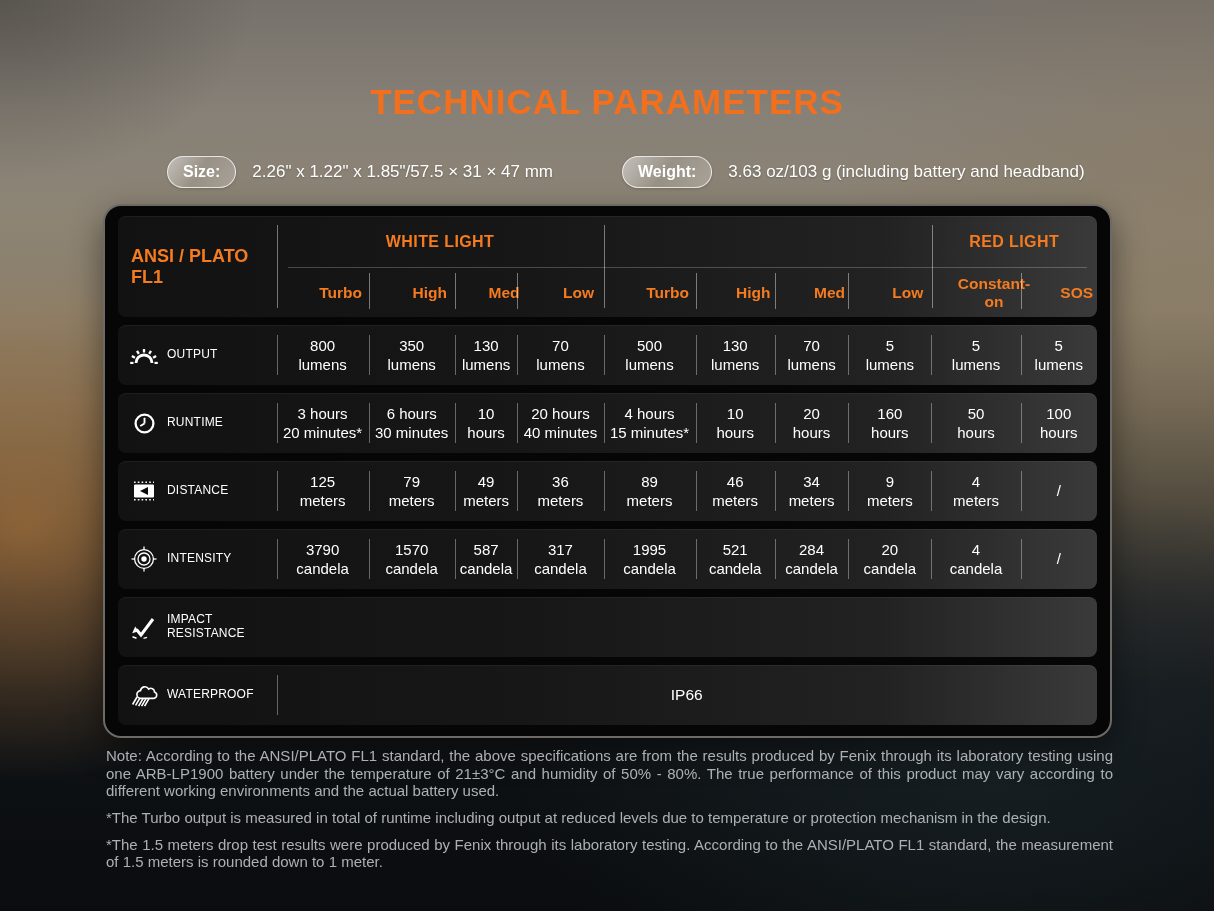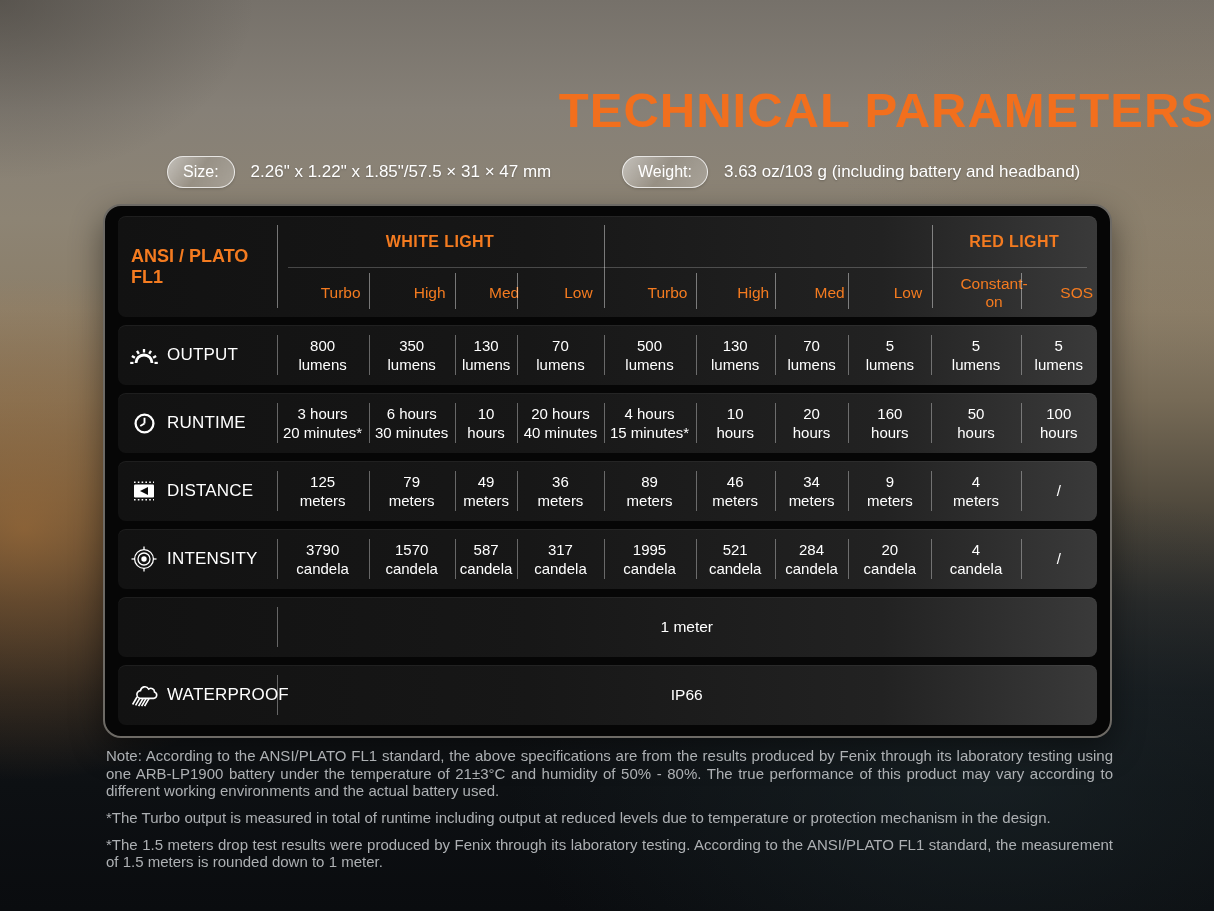--- a/index.html
+++ b/index.html
@@ -18,34 +18,34 @@
       radial-gradient(340px 240px at 0% 0%, rgba(45,42,38,0.40), rgba(0,0,0,0) 75%),
       radial-gradient(700px 420px at 82% 85%, rgba(30,42,46,0.55), rgba(0,0,0,0) 70%),
       linear-gradient(180deg,
         #76716a 0%, #868077 12%, #8d8474 24%, #8b7e69 34%,
         #766a56 44%, #524b3e 55%, #2a2a29 66%, #15181b 76%,
         #0d1013 86%, #0a0c0f 100%);
   }
 
   .title {
     position:absolute; left:0; top:82px; width:100%;
-    text-align:right;
-    font-size:49px; font-weight:bold; letter-spacing:1px;
+    text-align:center;
+    font-size:35px; font-weight:bold; letter-spacing:1px;
     color:#f26f1d;
   }
 
   .spec-group { position:absolute; top:155px; height:33px; display:flex; align-items:center; gap:16px; }
   .spec-size   { left:167px; }
   .spec-weight { left:622px; }
   .pill {
     display:inline-flex; align-items:center; justify-content:center;
     height:32px; padding:0 15px; border-radius:17px;
     border:1px solid rgba(255,255,255,0.75);
     background:linear-gradient(125deg, rgba(255,255,255,0.50) 0%, rgba(255,255,255,0.12) 48%, rgba(255,255,255,0.26) 100%);
-    font-size:16px; font-weight:normal; color:#fff;
+    font-size:16px; font-weight:bold; color:#fff;
     box-shadow:0 1px 3px rgba(0,0,0,0.18);
   }
   .spec-value { font-size:17px; color:#fff; text-shadow:0 1px 2px rgba(0,0,0,0.25); }
 
   
   .panel {
     position:absolute; left:103px; top:204px; width:1009px; height:534px;
     background:#060606;
     border:2px solid rgba(195,190,180,0.55);
     border-radius:18px;
@@ -67,34 +67,34 @@
   .header-card { height:101px; margin-bottom:8px; grid-template-rows:52px 49px; }
   .corner {
     grid-column:1; grid-row:1/3;
     display:flex; align-items:center; padding-left:13px;
     font-size:18px; font-weight:bold; color:#f47b20;
   }
   .group { grid-row:1; display:flex; align-items:center; justify-content:center;
     font-size:16px; font-weight:bold; color:#f47b20; letter-spacing:0.4px; }
   .g1 { grid-column:2/6; } .g2 { grid-column:6/10; } .g3 { grid-column:10/12; }
   .mode { grid-row:2; display:flex; align-items:center; justify-content:center; text-align:center;
-    font-size:15.5px; font-weight:normal; color:#f47b20; line-height:1.1; padding:0 6px;margin-left:36px; }
+    font-size:15.5px; font-weight:bold; color:#f47b20; line-height:1.1; padding:0 6px;margin-left:36px; }
   .hline { position:absolute; left:17.4%; right:1%; top:51px; height:1px; background:rgba(255,255,255,0.22); }
   .vdiv  { position:absolute; width:1px; background:rgba(255,255,255,0.42); }
   .vdiv.full  { top:9%;  height:82%; }
   .vdiv.short { top:56%; height:36%; }
 
   
   .row { height:60px; margin-bottom:8px; }
   .row:last-child { margin-bottom:0; }
   .label-cell {
     grid-column:1; display:flex; align-items:center; gap:9px;
     padding-left:12px; padding-right:6px;
   }
-  .label-text { font-size:17px; color:#fff; line-height:1.15; letter-spacing:0.2px; }
+  .label-text { font-size:12px; color:#fff; line-height:1.15; letter-spacing:0.2px; }
   .icon { flex:0 0 auto; display:flex; align-items:center; justify-content:center; width:28px; }
   .val {
     position:relative; display:flex; align-items:center; justify-content:center;
     text-align:center; font-size:15px; color:#fff; line-height:1.28;
     white-space:pre-line; padding:0 0;
   }
   .val::before {
     content:""; position:absolute; left:0; top:16%; height:68%; width:1px;
     background:rgba(255,255,255,0.35);
   }
@@ -290,21 +290,31 @@
       <div class="val">284
 candela</div>
       <div class="val">20
 candela</div>
       <div class="val">4
 candela</div>
       <div class="val">/</div>
     </div>
 
     <div class="card grid-cols row">
-      <div class="val merged">1 meter</div>
+      <div class="label-cell">
+        <span class="icon">
+          <svg width="26" height="26" viewBox="0 0 26 26">
+            <polyline points="22,5 10,21 5.5,15.5" fill="none" stroke="#fff" stroke-width="3"></polyline>
+            <polygon points="1.2,19.2 7.6,17.2 4.2,12.6" fill="#fff"></polygon>
+            <line x1="1.5" y1="22.8" x2="5.5" y2="24.2" stroke="#fff" stroke-width="1.5"></line>
+            <line x1="12.5" y1="24.4" x2="16" y2="23.4" stroke="#fff" stroke-width="1.5"></line>
+          </svg>
+        </span>
+        <span class="label-text">IMPACT RESISTANCE</span>
+      </div>
     </div>
 
     <div class="card grid-cols row">
       <div class="label-cell">
         <span class="icon">
           <svg width="28" height="24" viewBox="0 0 28 24">
             <path d="M10.5,7.5 a4.4,4.4 0 0 1 8.2,-1.4 a3.6,3.6 0 0 1 5.8,2.9 a3.3,3.3 0 0 1 -0.8,6.4 l-12.6,0 a3.9,3.9 0 0 1 -0.6,-7.8 z" fill="none" stroke="#fff" stroke-width="1.6"></path>
             <g stroke="#fff" stroke-width="1.6">
               <line x1="7" y1="14" x2="2.6" y2="21.5"></line>
               <line x1="10" y1="14.8" x2="5.6" y2="22.3"></line>

